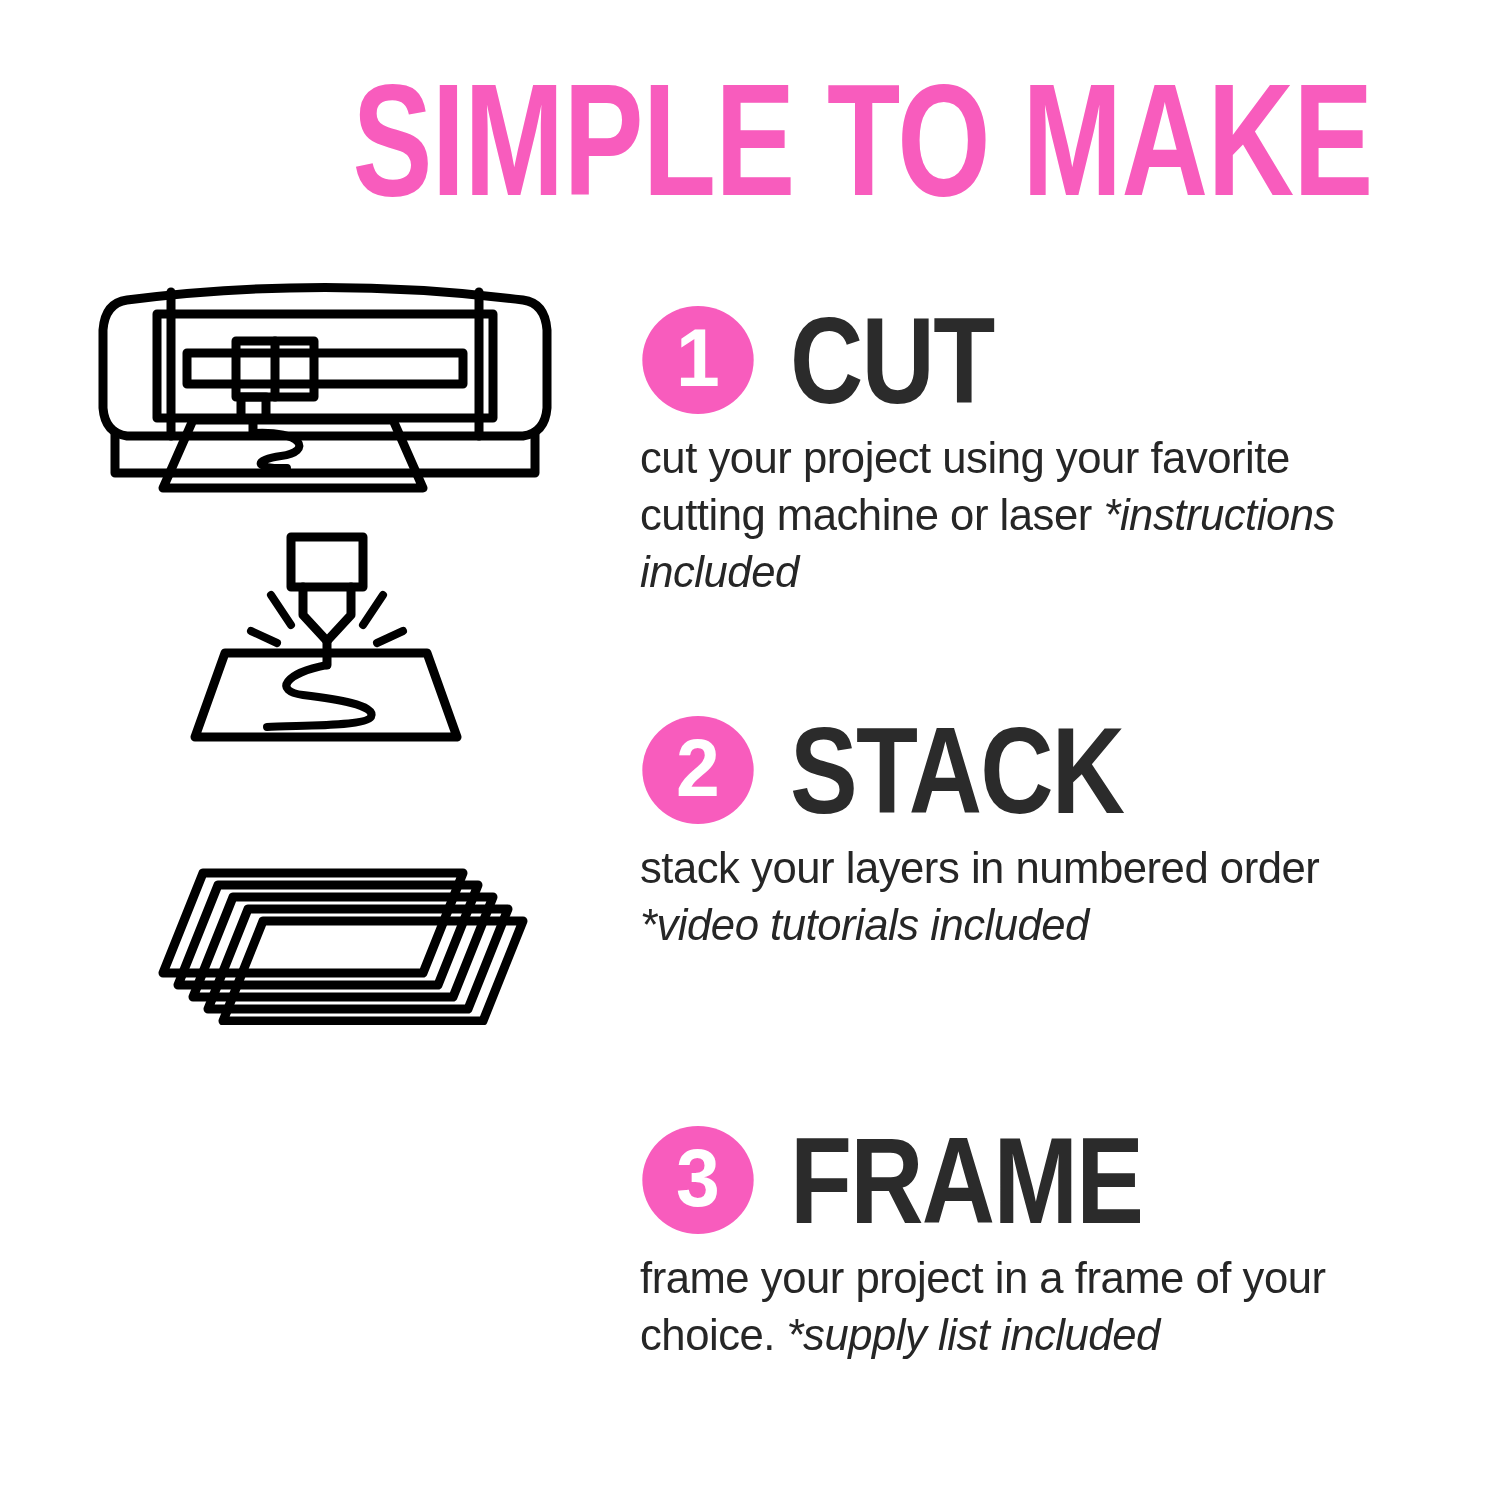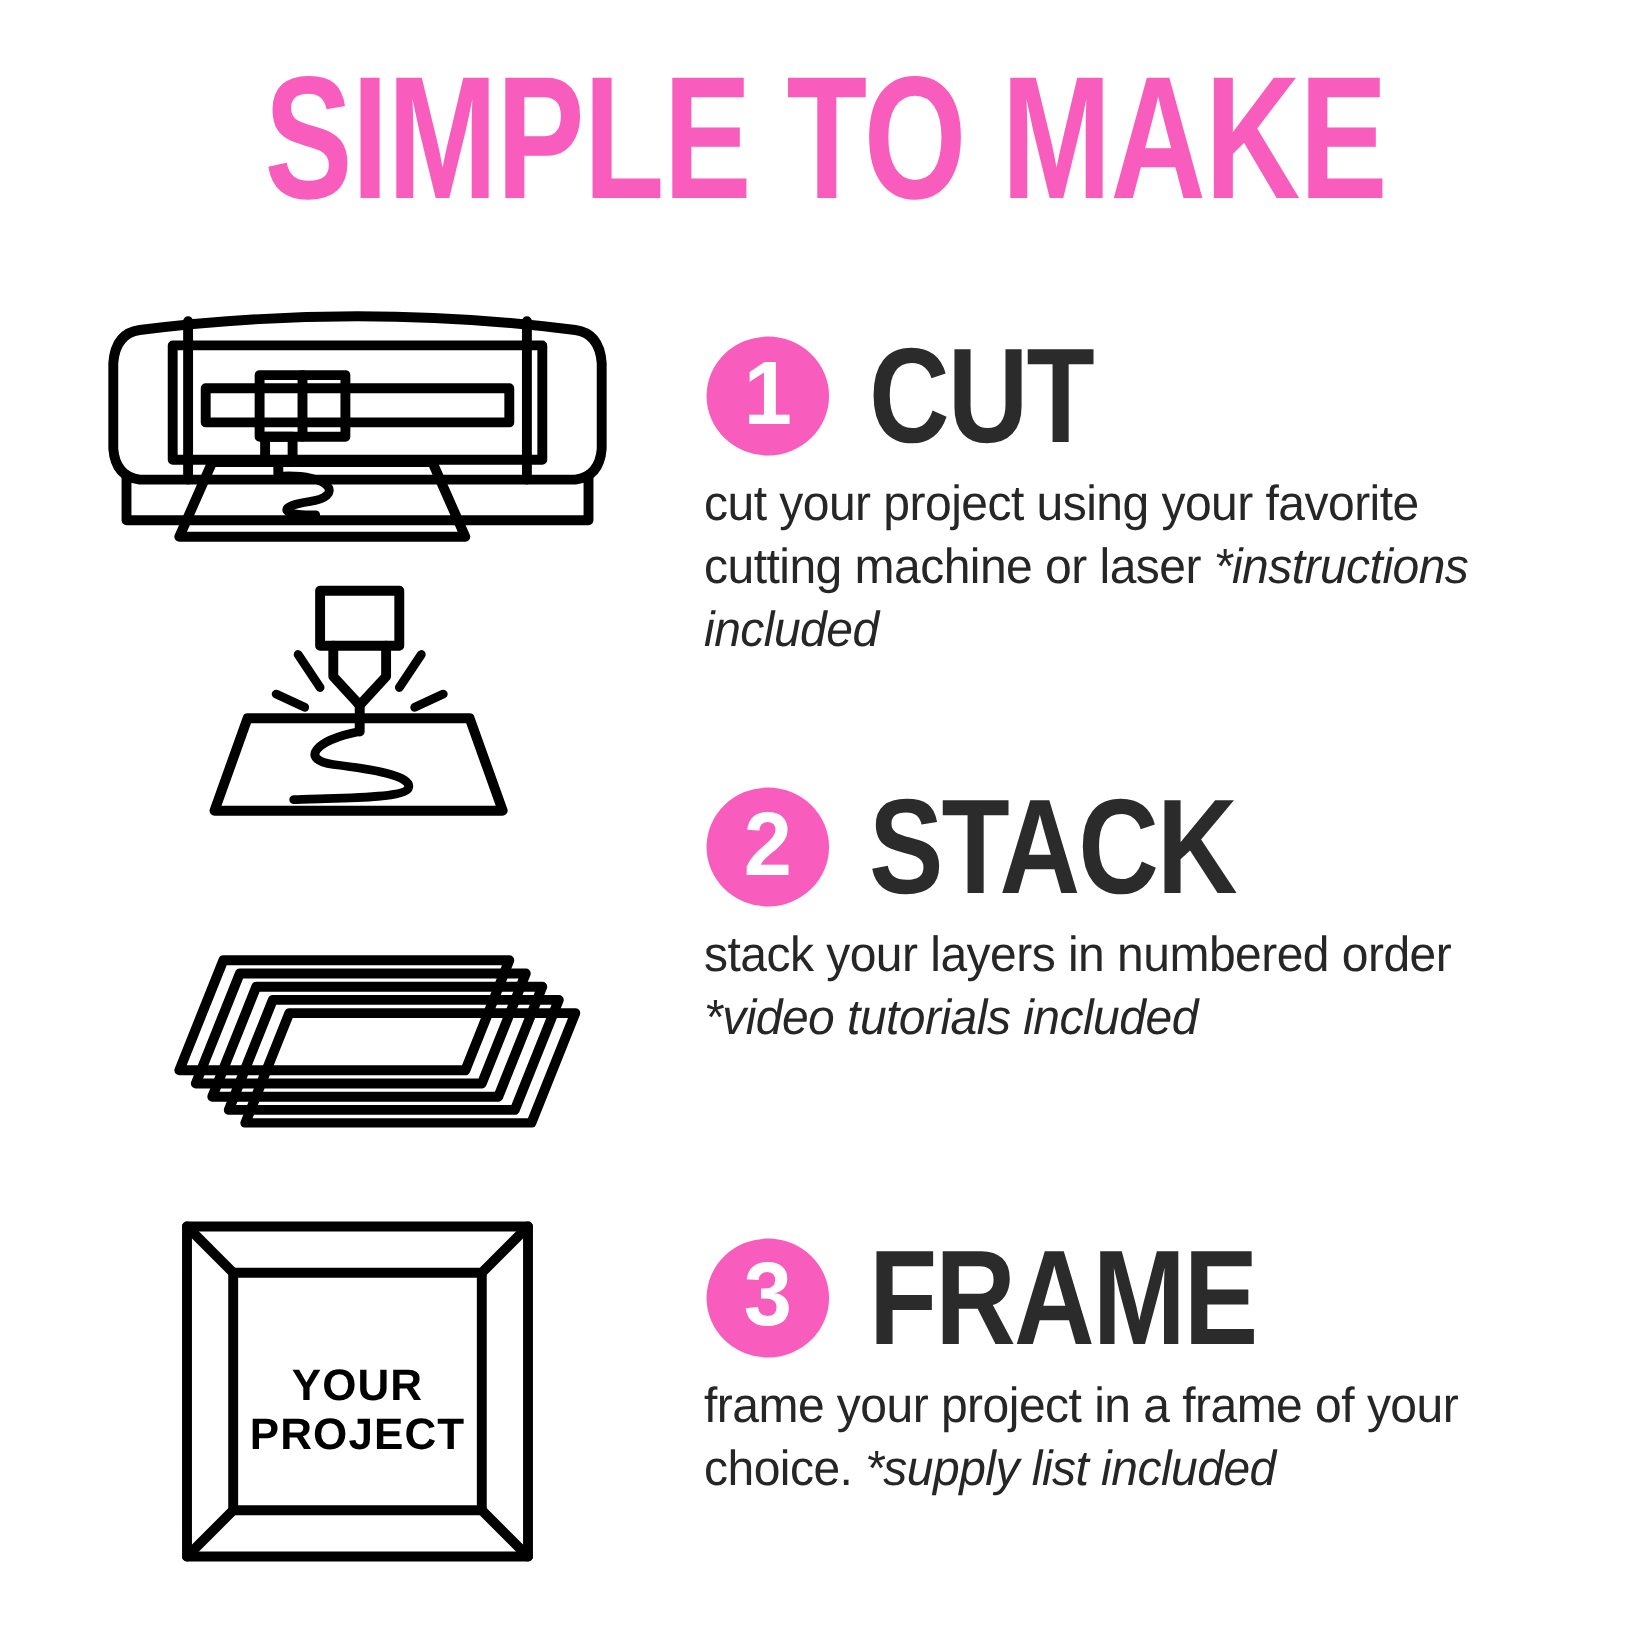--- a/index.html
+++ b/index.html
@@ -11,27 +11,27 @@
     width: 1500px;
     height: 1500px;
     overflow: hidden;
     font-family: "Liberation Sans", sans-serif;
     position: relative;
   }
 
   
   .title-wrap {
     position: absolute;
-    top: 0;
+    top: 15px;
     left: 0;
     width: 1500px;
     height: 250px;
     display: flex;
     align-items: center;
-    justify-content: center;
+    justify-content: flex-end;
   }
   .title {
     font-family: "Liberation Sans", sans-serif;
     font-weight: 700;
     font-size: 150px;
     line-height: 1;
     letter-spacing: -1px;
     color: #F85CBD;
     transform: scaleX(0.80) scaleY(1.06);
     transform-origin: center center;
@@ -220,36 +220,20 @@
     <div class="art" id="art-layers">
       <svg width="440" height="200" viewBox="0 0 440 200" aria-hidden="true">
         <path class="ln" d="M48 148 L88 48 L348 48 L308 148 Z" transform="translate(60,48)"></path>
         <path class="ln" d="M48 148 L88 48 L348 48 L308 148 Z" transform="translate(45,36)"></path>
         <path class="ln" d="M48 148 L88 48 L348 48 L308 148 Z" transform="translate(30,24)"></path>
         <path class="ln" d="M48 148 L88 48 L348 48 L308 148 Z" transform="translate(15,12)"></path>
         <path class="ln" d="M48 148 L88 48 L348 48 L308 148 Z" transform="translate(0,0)" fill="#ffffff"></path>
       </svg>
     </div>
 
-    <div class="art" id="art-frame">
-      <svg width="330" height="320" viewBox="0 0 330 320" aria-hidden="true">
-
-        <rect class="ln" x="10" y="10" width="310" height="300"></rect>
-
-        <rect class="ln" x="52" y="52" width="226" height="216"></rect>
-
-        <path class="ln" d="M10 10 L52 52"></path>
-        <path class="ln" d="M320 10 L278 52"></path>
-        <path class="ln" d="M10 310 L52 268"></path>
-        <path class="ln" d="M320 310 L278 268"></path>
-
-        <text class="frame-label" x="165" y="168">YOUR</text>
-        <text class="frame-label" x="165" y="212">PROJECT</text>
-      </svg>
-    </div>
 
   </div>
 
   <div class="steps-col">
 
     <div class="step" id="step-1">
       <div class="step-head">
         <div class="badge">1</div>
         <div class="step-title">CUT</div>
       </div>

